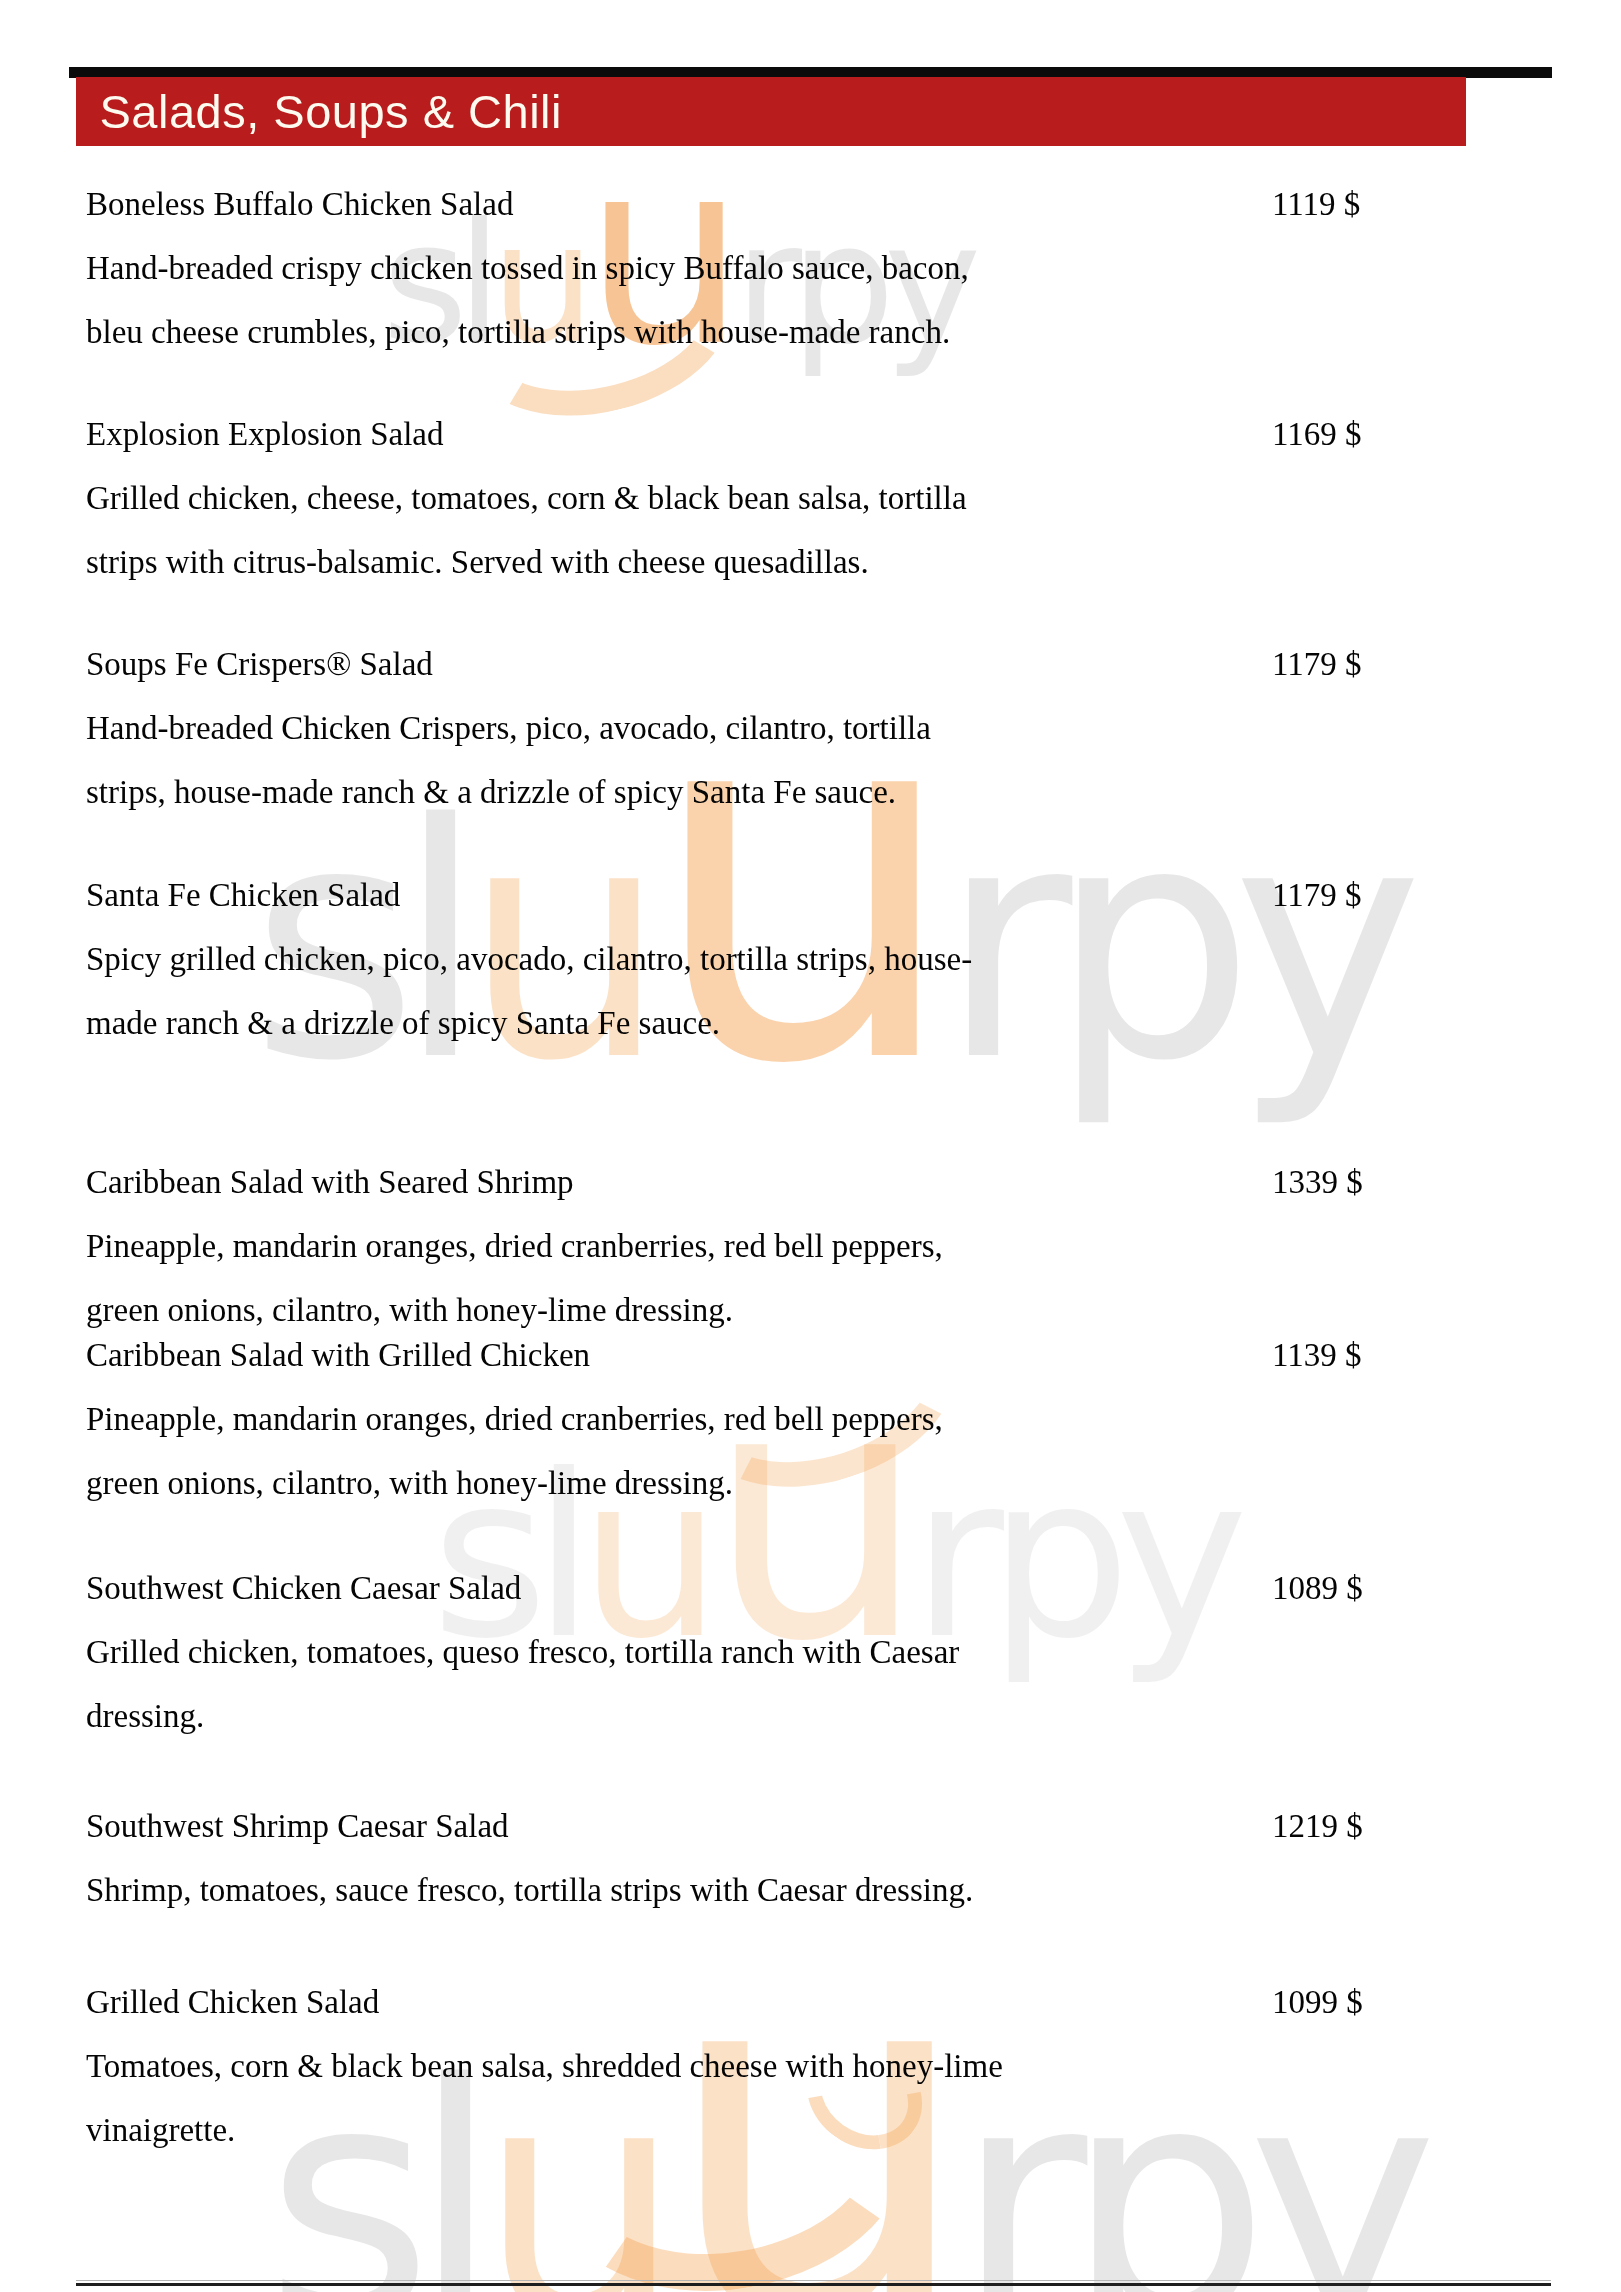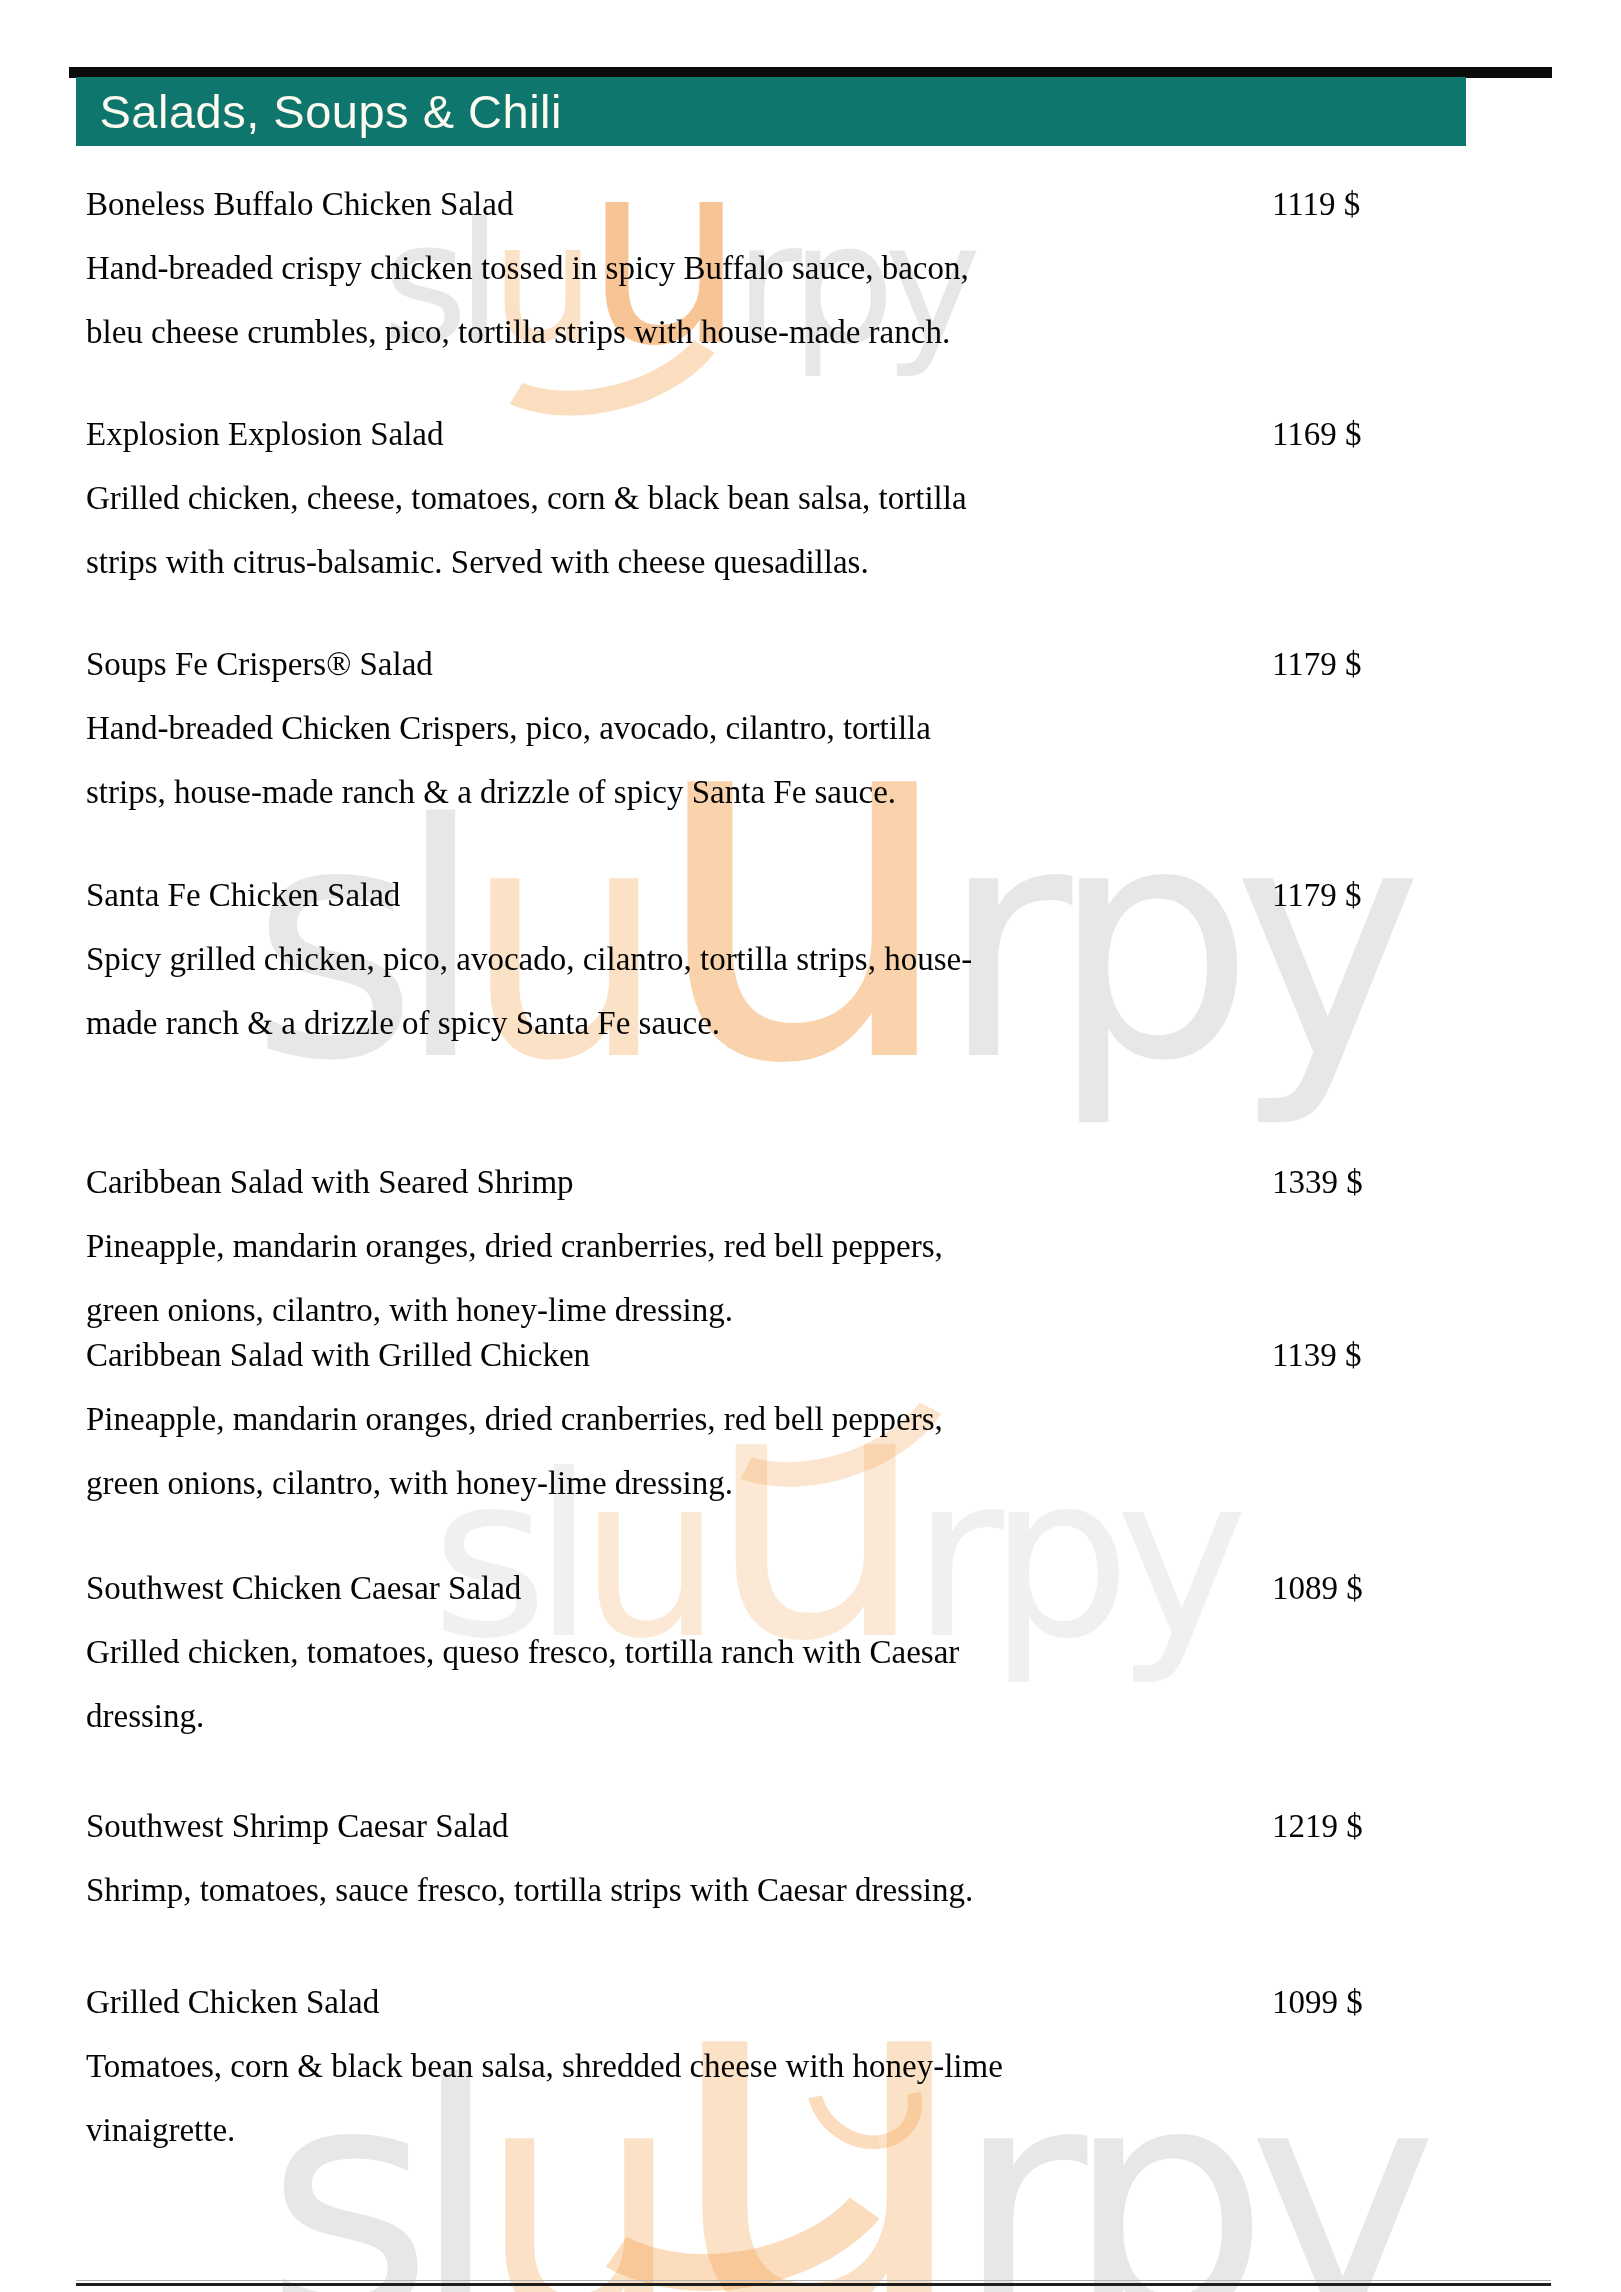--- a/index.html
+++ b/index.html
@@ -88,21 +88,21 @@
   <div class="wm wm-b" style="left:250px;top:882px;font-size:323px;"><span class="g">sl</span><span class="o1">u</span><span class="o2">u</span><span class="g">rpy</span></div>
 
   <div class="wm wm-c" style="left:431px;top:1514px;font-size:225px;"><span class="g">sl</span><span class="o1">u</span><span class="o2">u</span><span class="g">rpy</span></div>
   <div class="swoosh" style="left:686px;top:1304px;width:225px;height:127px;border-width:25.5px;border-bottom-color:rgba(243,156,66,0.26);transform:rotate(-18deg);"></div>
 
   <div class="wm wm-d" style="left:265px;top:2142px;font-size:323px;"><span class="g">sl</span><span class="o1">u</span><span class="o1" style="font-size:1.55em">u</span><span class="g">rpy</span></div>
   <div class="swoosh" style="left:544px;top:2029px;width:294px;height:186px;border-width:37px;border-bottom-color:rgba(243,156,66,0.35);transform:rotate(-10deg);"></div>
   <div class="swoosh" style="left:804px;top:2044px;width:93px;height:74px;border-width:14.7px;border-bottom-color:rgba(243,156,66,0.35);border-right-color:rgba(243,156,66,0.30);transform:rotate(35deg);"></div>
 
   <div class="top-rule"></div>
-  <div class="section-bar" style="background: #0f766e;">
+  <div class="section-bar" style="background: #b91c1c;">
     <span class="section-title" style="color: rgb(253, 250, 240);">Salads, Soups &amp; Chili</span>
   </div>
 
   <div class="item" style="top:172px">
     <div class="item-name">Boneless Buffalo Chicken Salad</div>
     <div class="item-price">1119 $</div>
     <div class="item-desc">Hand-breaded crispy chicken tossed in spicy Buffalo sauce, bacon,
 bleu cheese crumbles, pico, tortilla strips with house-made ranch.</div>
   </div>
 

